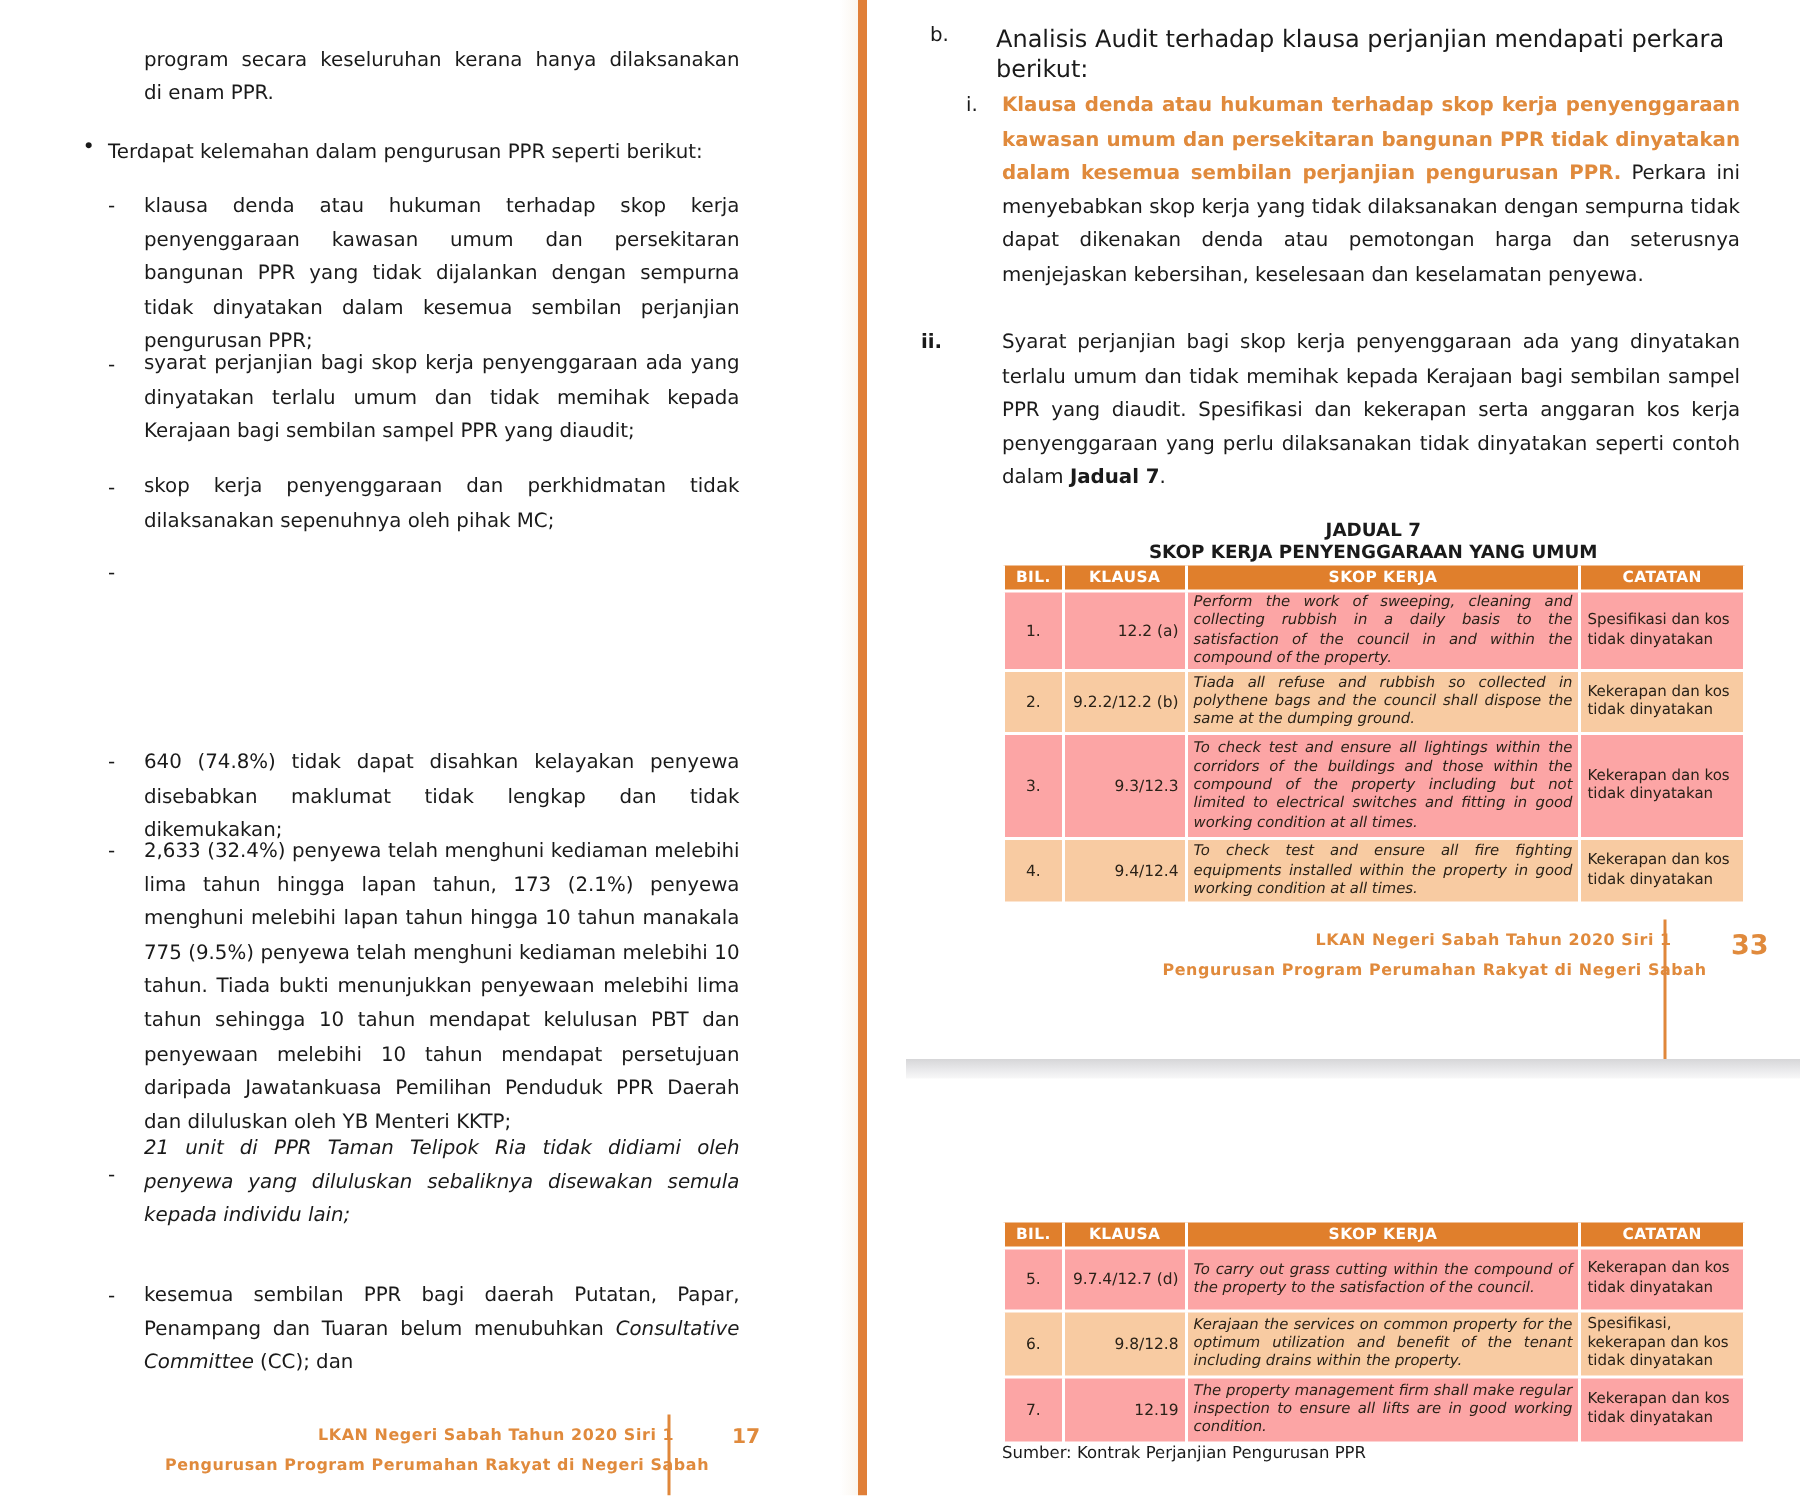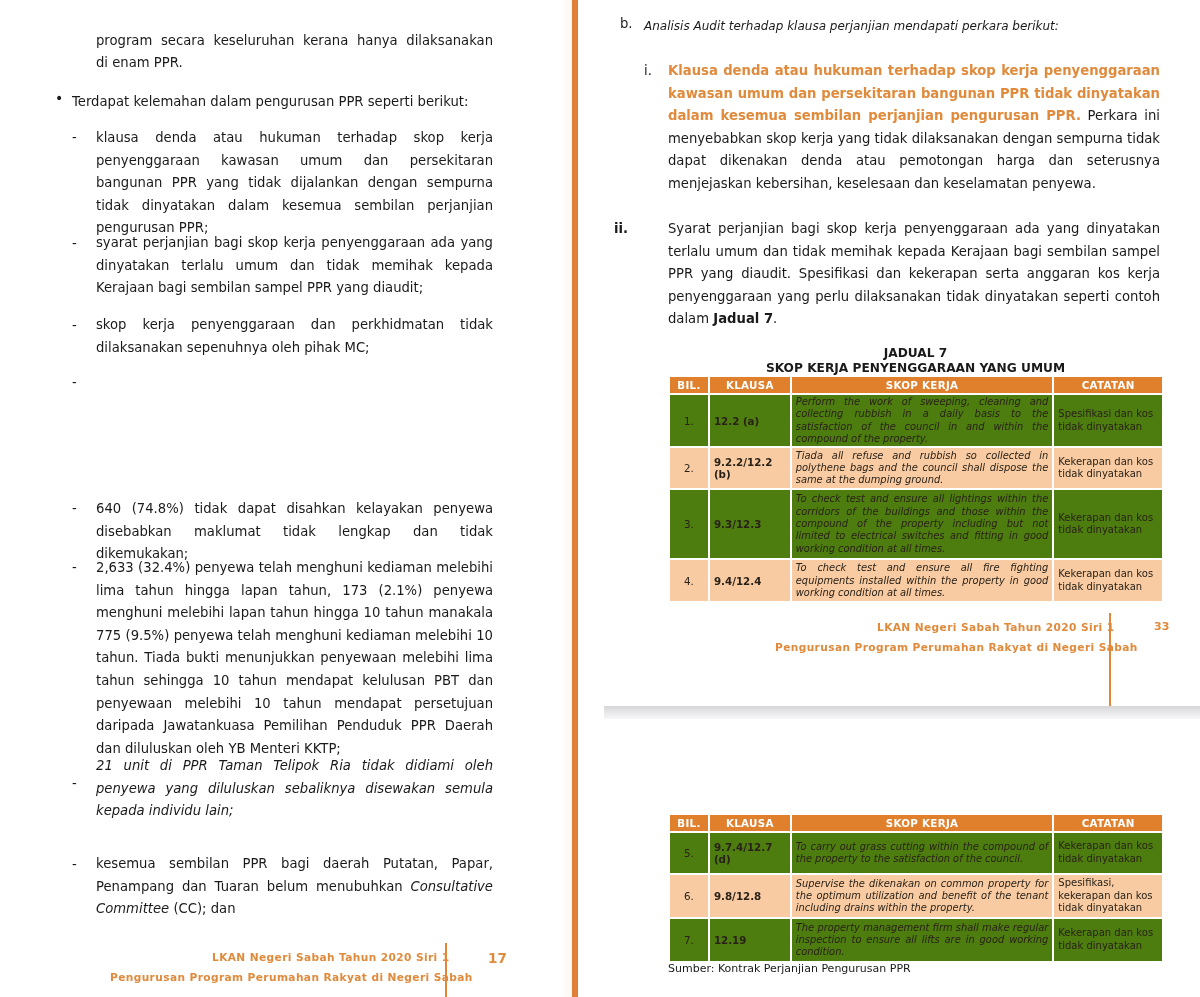--- a/index.html
+++ b/index.html
@@ -16,41 +16,41 @@
   .lp-bullet-text { position: absolute; left: 72px; width: 430px; font-size: 13.2px; line-height: 22.6px; }
   .lp-dash { position: absolute; left: 72px; font-size: 13.2px; }
   .lp-item { position: absolute; left: 96px; width: 397px; font-size: 13.2px; line-height: 22.6px; text-align: justify; }
 
   .footer-l { position: absolute; color: #e08a3c; font-weight: bold; font-size: 10.6px; letter-spacing: 0.4px; }
   .footer-vline-l { position: absolute; left: 445px; top: 943px; width: 2px; height: 54px; background: #e0873a; }
   .pagenum-l { position: absolute; left: 488px; top: 950px; color: #e08a3c; font-weight: bold; font-size: 13.5px; }
 
   
   .rp-b-label { position: absolute; left: 620px; top: 16px; font-size: 13.2px; }
-  .rp-b-text { position: absolute; left: 644px; top: 16px; font-size: 12px; line-height: 20px; font-style: italic; }
+  .rp-b-text { position: absolute; left: 664px; top: 16px; font-size: 16px; line-height: 20px; }
   .rp-roman { position: absolute; font-size: 13.2px; }
   .rp-para { position: absolute; left: 668px; width: 492px; font-size: 13.2px; line-height: 22.6px; text-align: justify; }
   .rp-para .hl { color: #e08a3c; font-weight: bold; }
   .rp-para b { font-weight: bold; }
 
   .tbl-title { position: absolute; left: 668px; width: 495px; text-align: center; font-weight: bold; font-size: 12.2px; line-height: 14px; color: #1a1a1a; }
 
   table.skop { position: absolute; left: 668px; width: 496px; border-collapse: collapse; font-size: 10.3px; }
   table.skop th { background: #e07f2c; color: #fff; font-weight: bold; font-size: 10.3px; height: 17px; border: 2px solid #fff; border-top: none; padding: 0; letter-spacing: 0.3px; }
   table.skop td { border: 2px solid #fff; padding: 1px 4px; vertical-align: middle; color: #2a2218; }
-  table.skop tr.odd td { background: #4d7c0f; }
+  table.skop tr.odd td { background: #fca5a5; }
   table.skop tr.even td { background: #f8cba2; }
   table.skop td.c-bil { width: 40px; text-align: center; }
-  table.skop td.c-kl { width: 82px; text-align: left; font-weight: bold; }
+  table.skop td.c-kl { width: 82px; text-align: right; }
   table.skop td.c-sk { width: 264px; font-style: italic; text-align: justify; text-align-last: left; line-height: 12.3px; font-size: 9.9px; }
   table.skop td.c-ct { width: 110px; line-height: 12.6px; font-size: 10px; }
 
   .footer-r { position: absolute; color: #e08a3c; font-weight: bold; font-size: 10.6px; letter-spacing: 0.4px; }
   .footer-vline-r { position: absolute; left: 1109px; top: 613px; width: 2px; height: 94px; background: #e0873a; }
-  .pagenum-r { position: absolute; left: 1154px; top: 620px; color: #e08a3c; font-weight: bold; font-size: 11px; }
+  .pagenum-r { position: absolute; left: 1154px; top: 620px; color: #e08a3c; font-weight: bold; font-size: 18px; }
 
   .page-gap { position: absolute; left: 604px; top: 706px; width: 596px; height: 13px; background: linear-gradient(to bottom, #d6d6d8, #ebebed 60%, #f8f8f8); }
   .source-note { position: absolute; left: 668px; top: 962px; font-size: 11px; color: #1a1a1a; }
 </style>
 </head>
 <body>
 
 <div class="left-page">
   <div class="lp-text" style="top:52px;">di enam PPR.</div>
   <div class="lp-text" style="top:30px; text-align:justify; text-align-last:justify;">program secara keseluruhan kerana hanya dilaksanakan</div>
@@ -158,21 +158,21 @@
   <tbody id="tbody2">
       <tr class="odd" style="height: 42px;">
         <td class="c-bil">5.</td>
         <td class="c-kl">9.7.4/12.7 (d)</td>
         <td class="c-sk">To carry out grass cutting within the compound of the property to the satisfaction of the council.</td>
         <td class="c-ct">Kekerapan dan kos tidak dinyatakan</td>
       </tr>
       <tr class="even" style="height: 44px;">
         <td class="c-bil">6.</td>
         <td class="c-kl">9.8/12.8</td>
-        <td class="c-sk">Supervise the dikenakan on common property for the optimum utilization and benefit of the tenant including drains within the property.</td>
+        <td class="c-sk">Kerajaan the services on common property for the optimum utilization and benefit of the tenant including drains within the property.</td>
         <td class="c-ct">Spesifikasi, kekerapan dan kos tidak dinyatakan</td>
       </tr>
       <tr class="odd" style="height: 44px;">
         <td class="c-bil">7.</td>
         <td class="c-kl">12.19</td>
         <td class="c-sk">The property management firm shall make regular inspection to ensure all lifts are in good working condition.</td>
         <td class="c-ct">Kekerapan dan kos tidak dinyatakan</td>
       </tr>
     </tbody>
 </table>

